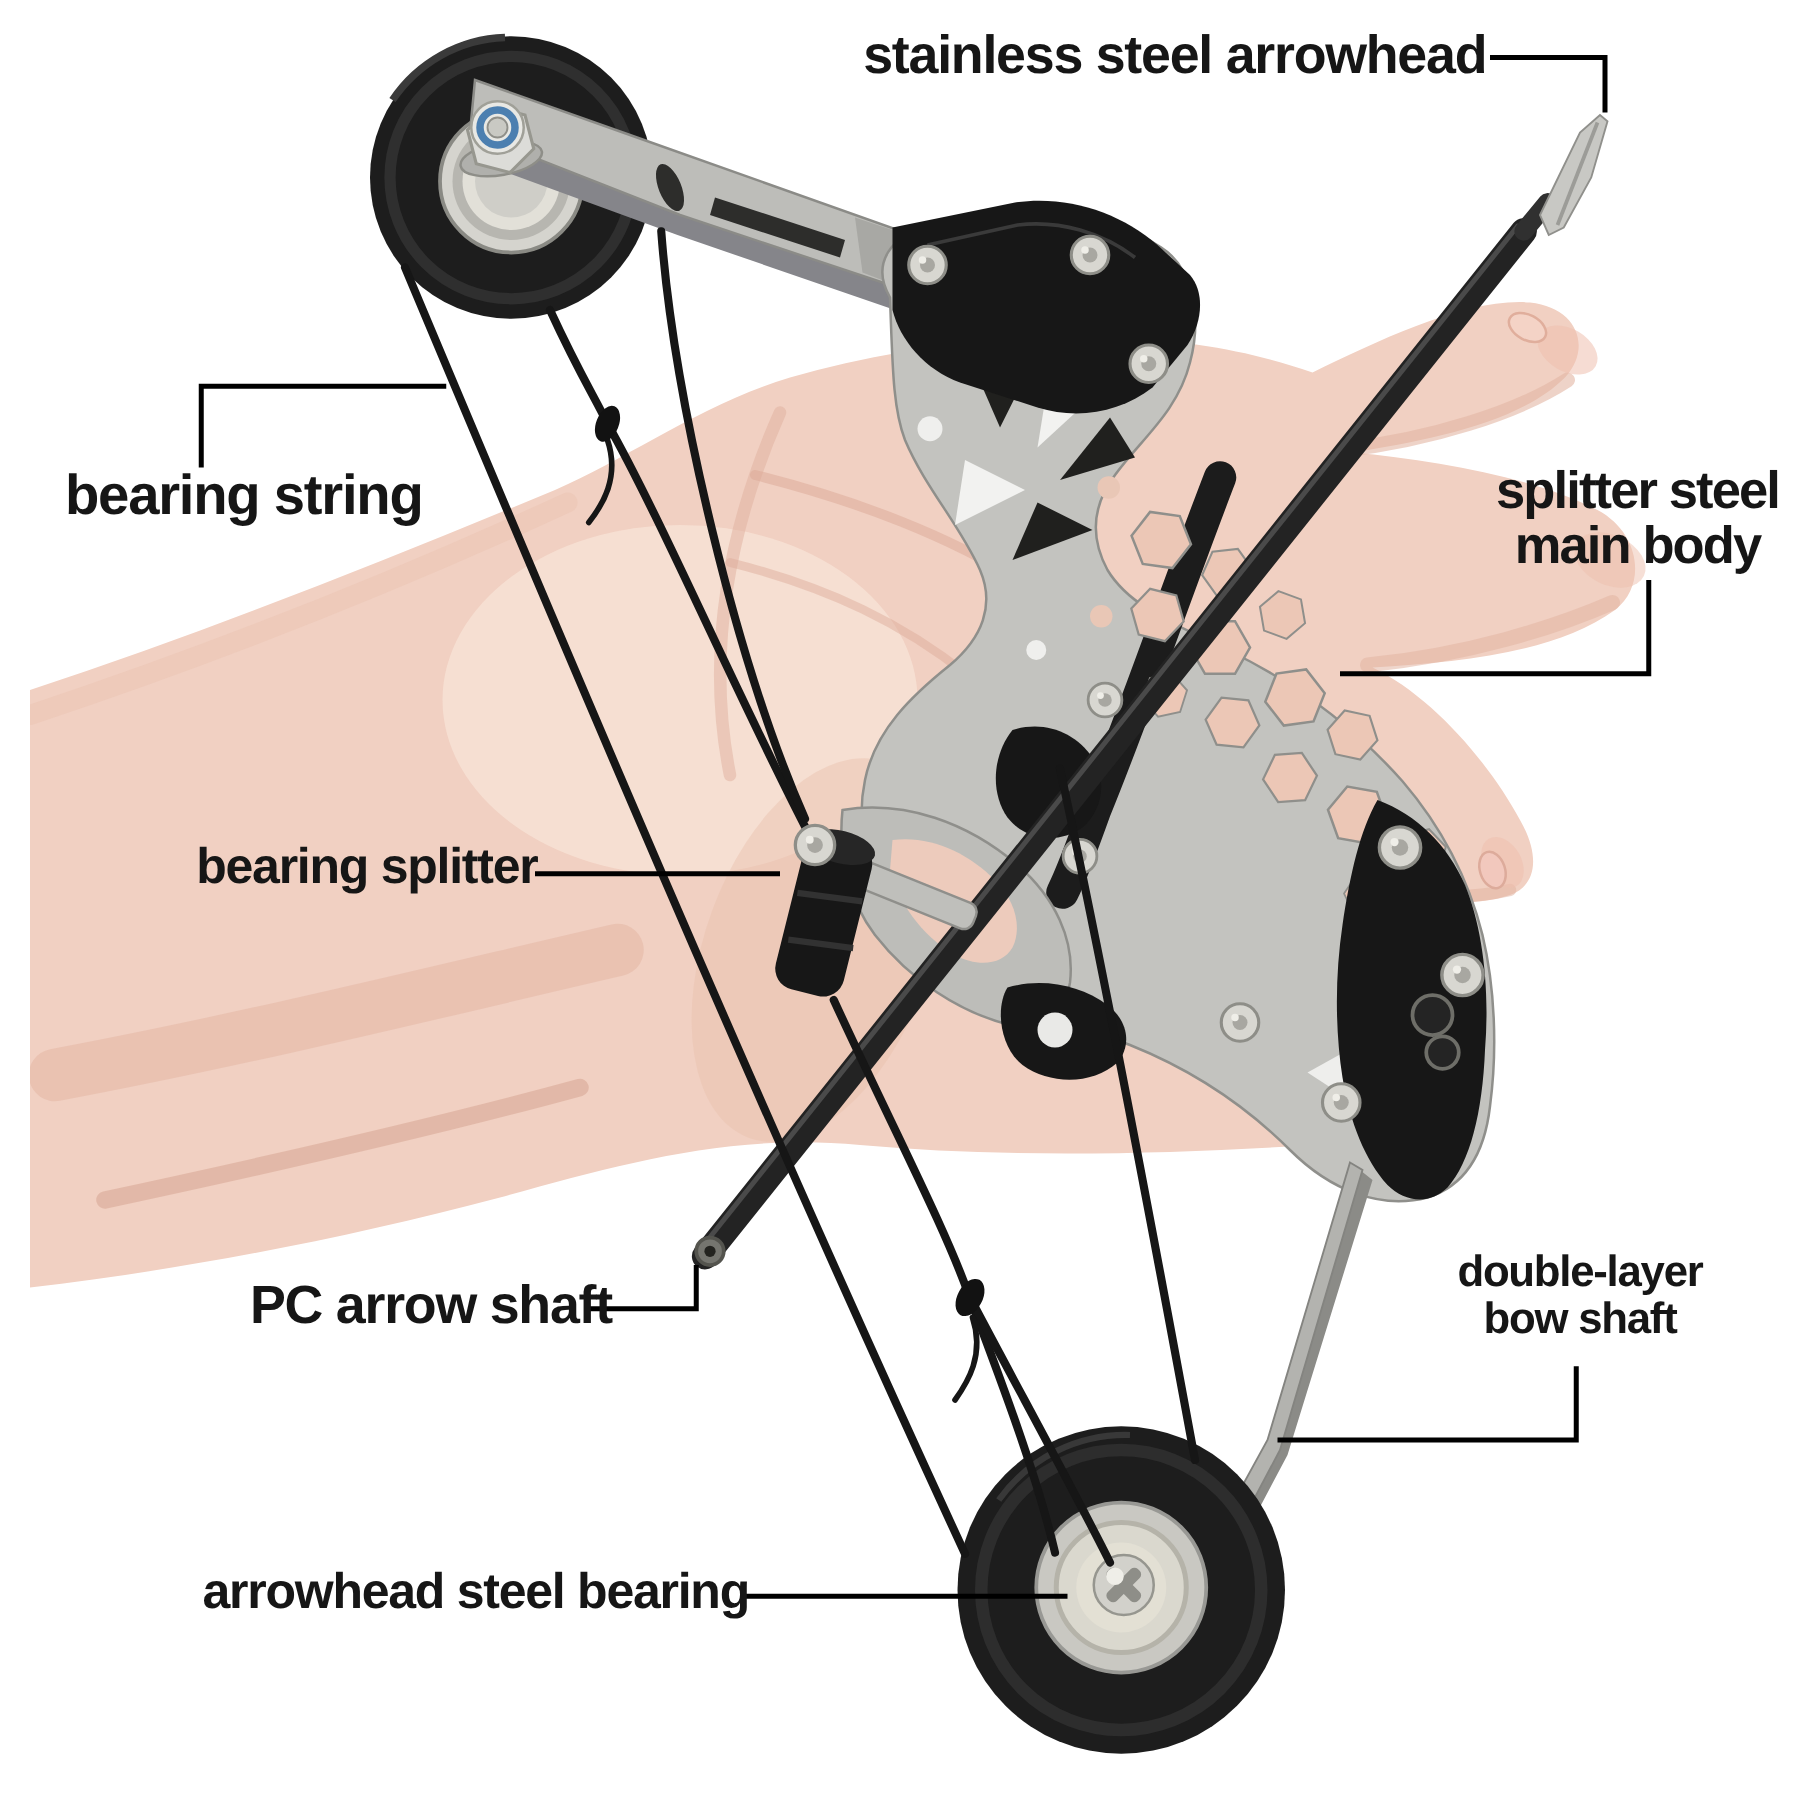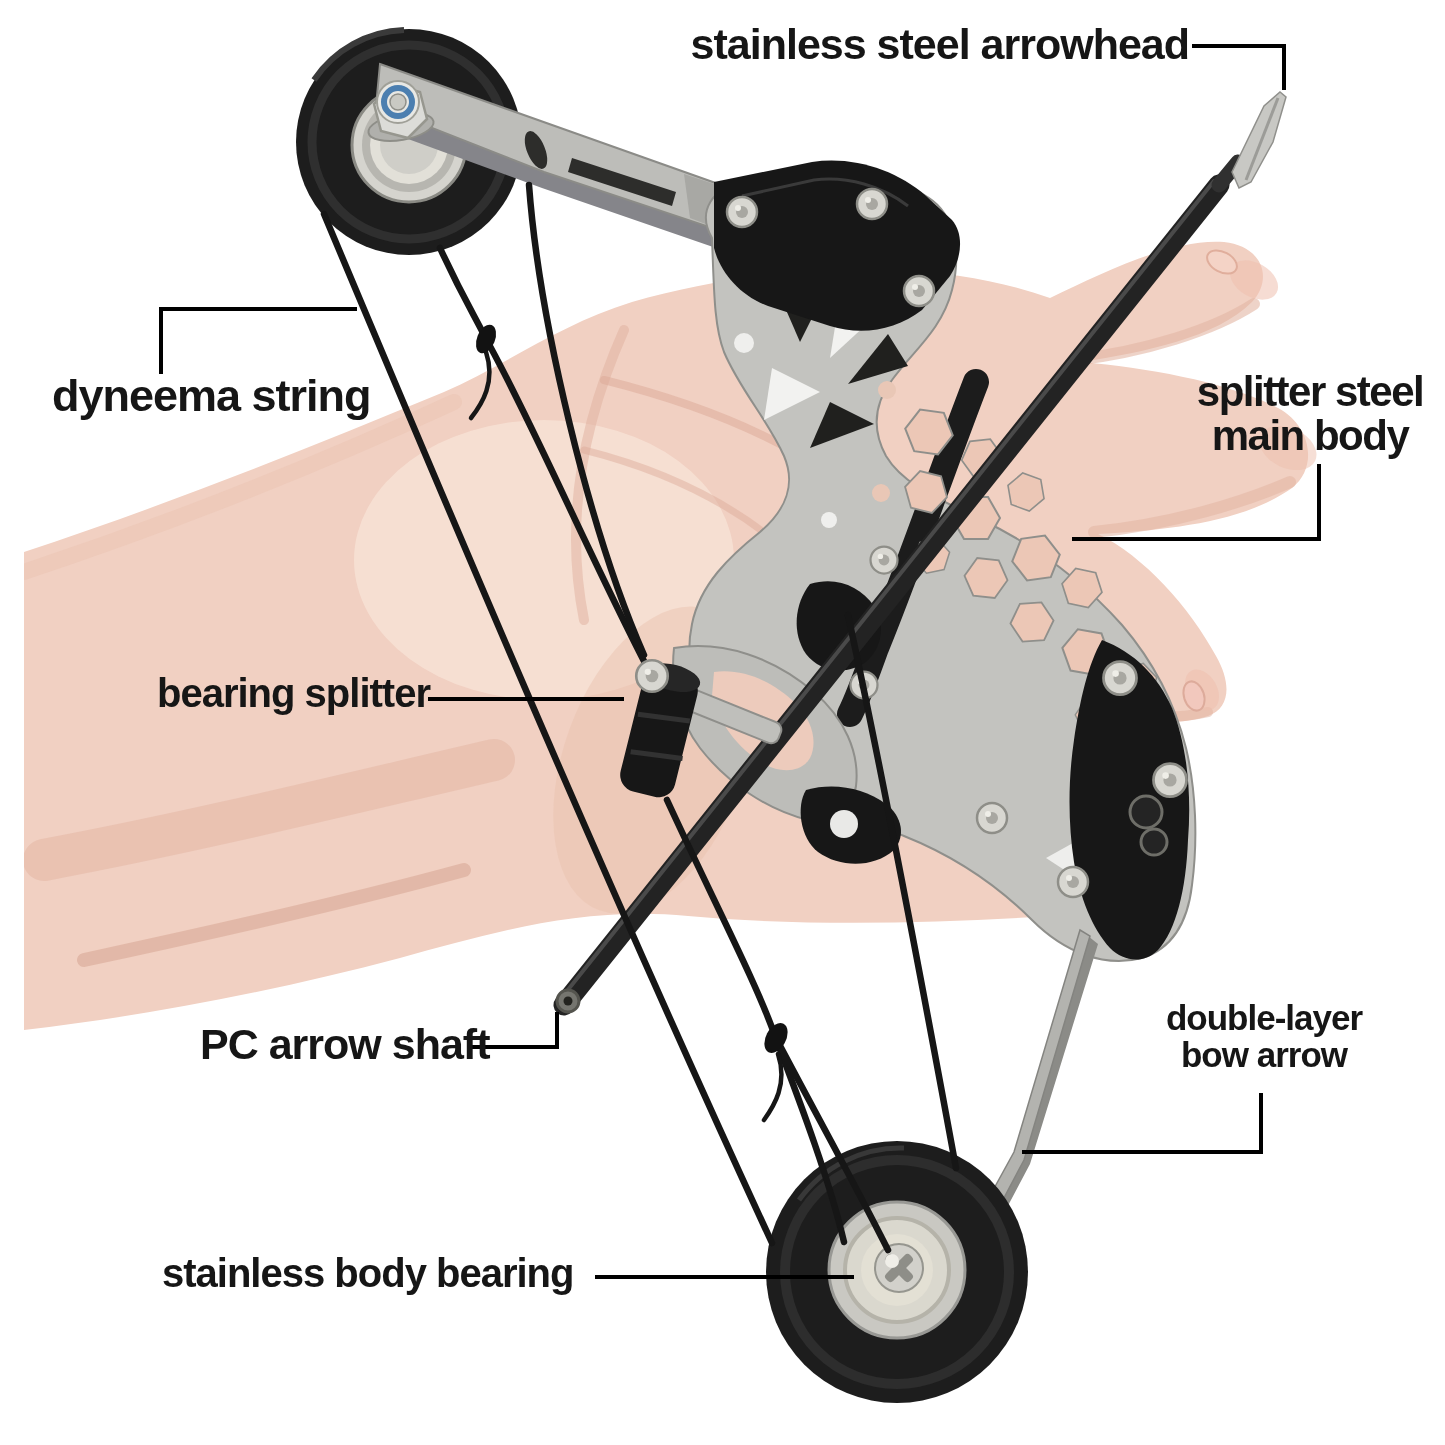--- a/index.html
+++ b/index.html
@@ -261,30 +261,30 @@
       <polyline points="1295,464 1295,539 1048,539"></polyline>
       <polyline points="404,699 600,699"></polyline>
       <polyline points="447,1047 533,1047 533,1012"></polyline>
       <polyline points="1237,1093 1237,1152 998,1152"></polyline>
       <polyline points="571,1277 830,1277"></polyline>
     </g>
   </svg>
 
   <div class="lbl" style="left:560px;top:22px;width:605px;text-align:right;font-size:43px;">stainless steel arrowhead</div>
 
-  <div class="lbl" style="left:28px;top:372px;font-size:45px;">dyneema string</div>
+  <div class="lbl" style="left:28px;top:372px;font-size:45px;">bearing string</div>
 
   <div class="lbl" style="left:1130px;top:370px;width:312px;text-align:center;font-size:42px;letter-spacing:-1.5px;">
     <span class="ln">splitter steel</span>
     <span class="ln">main body</span>
   </div>
 
   <div class="lbl" style="left:133px;top:672px;font-size:40px;">bearing splitter</div>
 
   <div class="lbl" style="left:176px;top:1022px;font-size:43px;">PC arrow shaft</div>
 
   <div class="lbl" style="left:1085px;top:1000px;width:310px;text-align:center;font-size:35px;">
     <span class="ln">double-layer</span>
-    <span class="ln">bow arrow</span>
+    <span class="ln">bow shaft</span>
   </div>
 
-  <div class="lbl" style="left:138px;top:1252px;font-size:40px;">stainless body bearing</div>
+  <div class="lbl" style="left:138px;top:1252px;font-size:40px;">arrowhead steel bearing</div>
 </div>
 
 </body></html>

